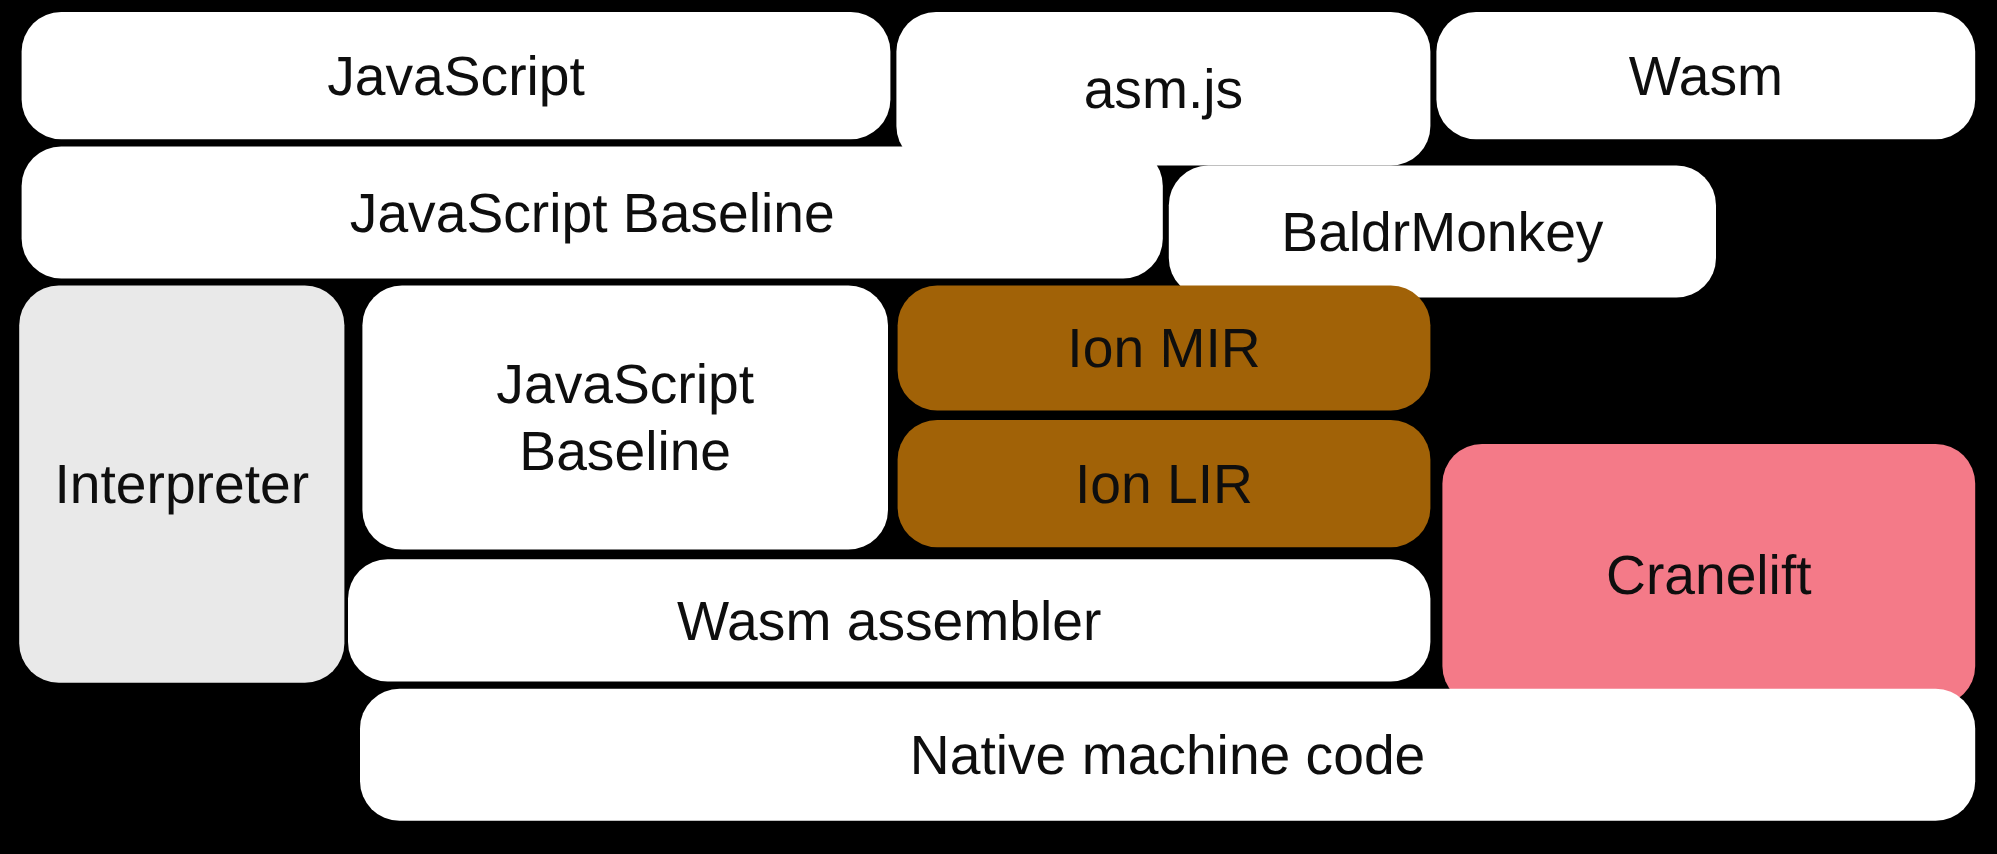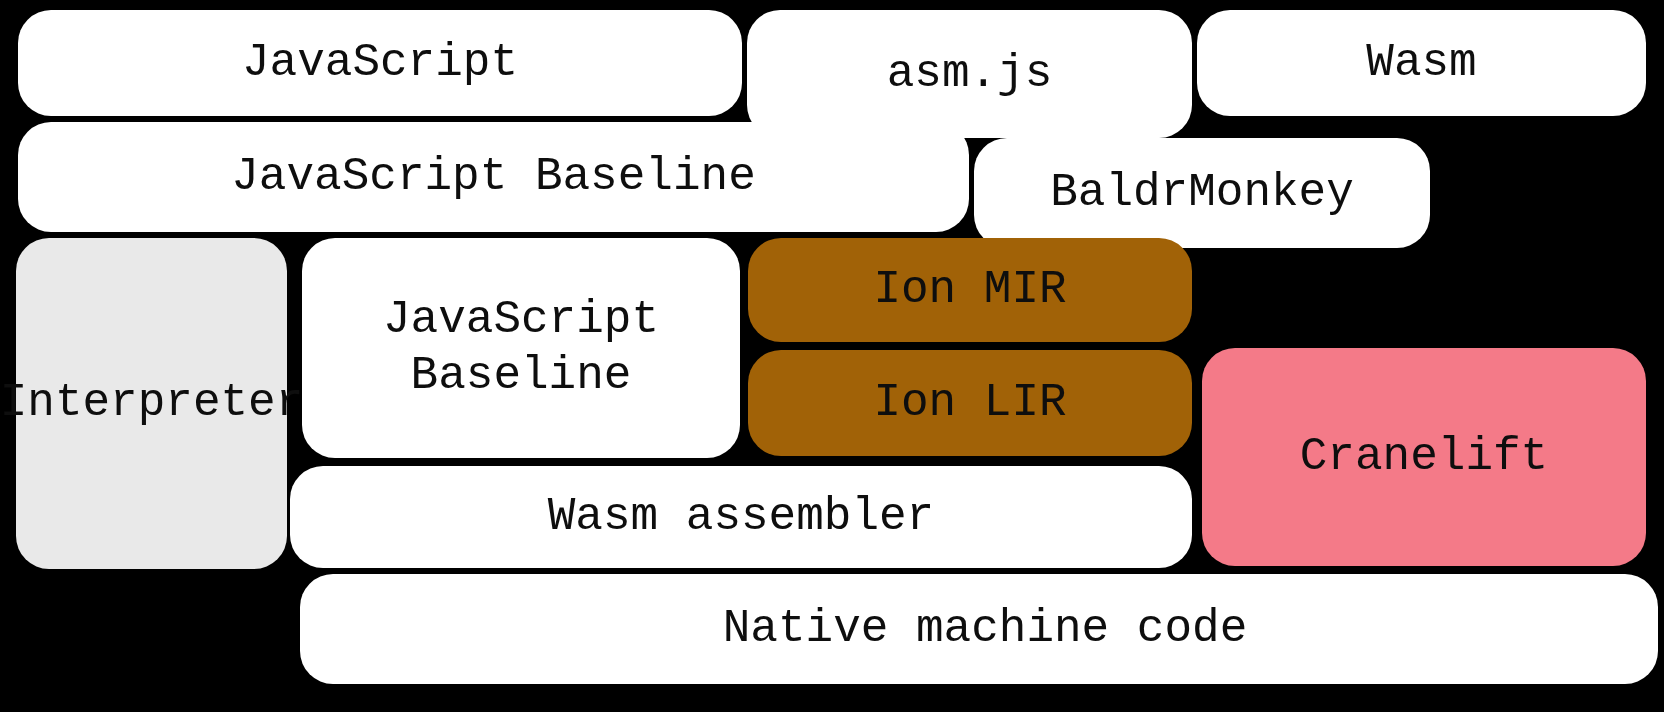--- a/index.html
+++ b/index.html
@@ -21,39 +21,38 @@
     background: #ffffff;
     color: #0e0e0e;
     font-size: 46px;
     line-height: 1.22;
     display: flex;
     flex-direction: column;
     align-items: center;
     justify-content: center;
     text-align: center;
     white-space: nowrap;
-    font-family: Liberation Mono, monospace;
   }
   .fill-gray  { background: #e9e9e9; }
   .fill-green { background: #a16207; }
   .fill-pink  { background: #f47a88; }
 
   
   .b-javascript   { left: 18px;   top: 10px;  width: 724px;  height: 106px; }
   .b-asmjs        { left: 747px;  top: 10px;  width: 445px;  height: 128px; }
   .b-wasm         { left: 1197px; top: 10px;  width: 449px;  height: 106px; }
   .b-bytecode     { left: 18px;   top: 122px; width: 951px;  height: 110px; }
   .b-baldrmonkey  { left: 974px;  top: 122px; width: 456px;  height: 110px; margin-top: 16px; }
   .b-interpreter  { left: 16px;   top: 238px; width: 271px;  height: 331px; }
   .b-baseline     { left: 302px;  top: 238px; width: 438px;  height: 220px; }
   .b-ionmir       { left: 748px;  top: 238px; width: 444px;  height: 104px; }
   .b-ionlir       { left: 748px;  top: 350px; width: 444px;  height: 106px; }
-  .b-cranelift    { left: 1202px; top: 348px; width: 444px;  height: 218px; }
+  .b-cranelift    { left: 1202px; top: 370px; width: 444px;  height: 218px; }
   .b-macro        { left: 290px;  top: 466px; width: 902px;  height: 102px; }
-  .b-native       { left: 300px;  top: 574px; width: 1346px; height: 110px; padding-left: 12px; }
+  .b-native       { left: 300px;  top: 574px; width: 1346px; height: 110px; }
 </style>
 </head>
 <body>
 
 <div id="canvas">
 
   <div class="box b-javascript">JavaScript</div>
 
   <div class="box b-asmjs">asm.js</div>
 

